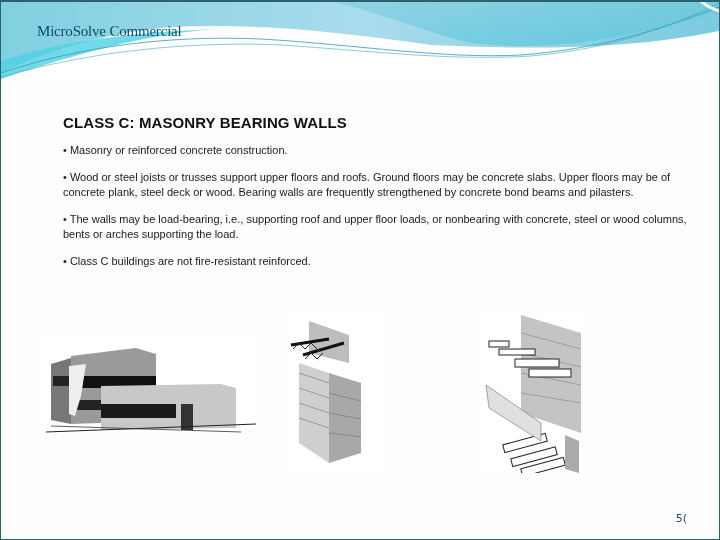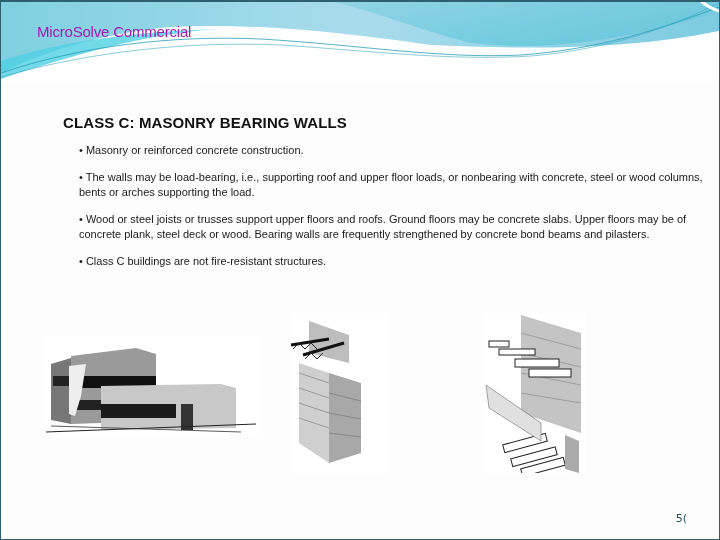--- a/index.html
+++ b/index.html
@@ -1,22 +1,22 @@
 <!DOCTYPE html>
 <html><head>
 <meta charset="utf-8">
 <style>
   html, body { margin:0; padding:0; }
   body { width:720px; height:540px; overflow:hidden; background:#ffffff; font-family:"Liberation Sans", sans-serif; }
   .slide { position:relative; width:718px; height:538px; border:1px solid #2d5f6e; background:#fdfdfd; overflow:hidden; }
   .header-wave { position:absolute; left:0; top:0; width:718px; height:80px; }
-  .brand { position:absolute; left:36px; top:22px; font-family:Liberation Sans, sans-serif; font-size:15px; color:#a21caf; letter-spacing:-0.2px; }
+  .brand { position:absolute; left:36px; top:22px; font-family:Liberation Serif, serif; font-size:15px; color:#0c4a6e; letter-spacing:-0.2px; }
   .content { position:absolute; left:62px; top:96px; width:640px; color:#111; }
   .title { font-family:"Liberation Sans", sans-serif; font-size:15px; font-weight:bold; margin:17px 0 12px 0; letter-spacing:0.1px; }
-  .bullet { font-size:11px; line-height:15px; margin:0 0 12px 16px; color:#1a1a1a; }
+  .bullet { font-size:11px; line-height:15px; margin:0 0 12px 0; color:#1a1a1a; }
   .img { position:absolute; background:#fff; }
   .page-num { position:absolute; right:32px; bottom:14px; font-family:"DejaVu Sans", sans-serif; font-size:11px; color:#1f4e5f; }
 </style>
 </head>
 <body>
 
 <div class="slide">
 
   <svg class="header-wave" viewBox="0 0 718 80" preserveAspectRatio="none">
     <defs>
@@ -38,23 +38,23 @@
     <path d="M0,76 C90,50 190,40 280,44 C370,50 450,60 530,55 C610,48 670,26 718,2" fill="none" stroke="#3aa9bf" stroke-width="0.6"></path>
     <path d="M700,0 C705,5 712,8 718,10" fill="none" stroke="#ffffff" stroke-width="3"></path>
     <line x1="0" y1="0.5" x2="718" y2="0.5" stroke="#2d5f6e" stroke-width="1"></line>
   </svg>
 
   <div class="brand">MicroSolve Commercial</div>
 
   <div class="content">
     <h1 class="title">CLASS C: MASONRY BEARING WALLS</h1>
     <p class="bullet">• Masonry or reinforced concrete construction.</p>
+    <p class="bullet">• Wood or steel joists or trusses support upper floors and roofs. Ground floors may be concrete slabs. Upper floors may be of concrete plank, steel deck or wood. Bearing walls are frequently strengthened by concrete bond beams and pilasters.</p>
     <p class="bullet">• The walls may be load-bearing, i.e., supporting roof and upper floor loads, or nonbearing with concrete, steel or wood columns, bents or arches supporting the load.</p>
-    <p class="bullet">• Wood or steel joists or trusses support upper floors and roofs. Ground floors may be concrete slabs. Upper floors may be of concrete plank, steel deck or wood. Bearing walls are frequently strengthened by concrete bond beams and pilasters.</p>
-    <p class="bullet">• Class C buildings are not fire-resistant structures.</p>
+    <p class="bullet">• Class C buildings are not fire-resistant reinforced.</p>
   </div>
 
   <svg class="img" style="left:40px;top:335px;width:220px;height:100px;" viewBox="0 0 220 100">
     <polygon points="30,20 95,12 115,18 115,85 30,88" fill="#9a9a9a"></polygon>
     <polygon points="10,28 30,22 30,88 10,84" fill="#777"></polygon>
     <rect x="30" y="40" width="85" height="12" fill="#111"></rect>
     <rect x="12" y="40" width="18" height="10" fill="#222"></rect>
     <rect x="30" y="64" width="85" height="10" fill="#222"></rect>
     <polygon points="60,50 180,48 195,52 195,92 60,94" fill="#c8c8c8"></polygon>
     <rect x="60" y="68" width="75" height="14" fill="#1a1a1a"></rect>

